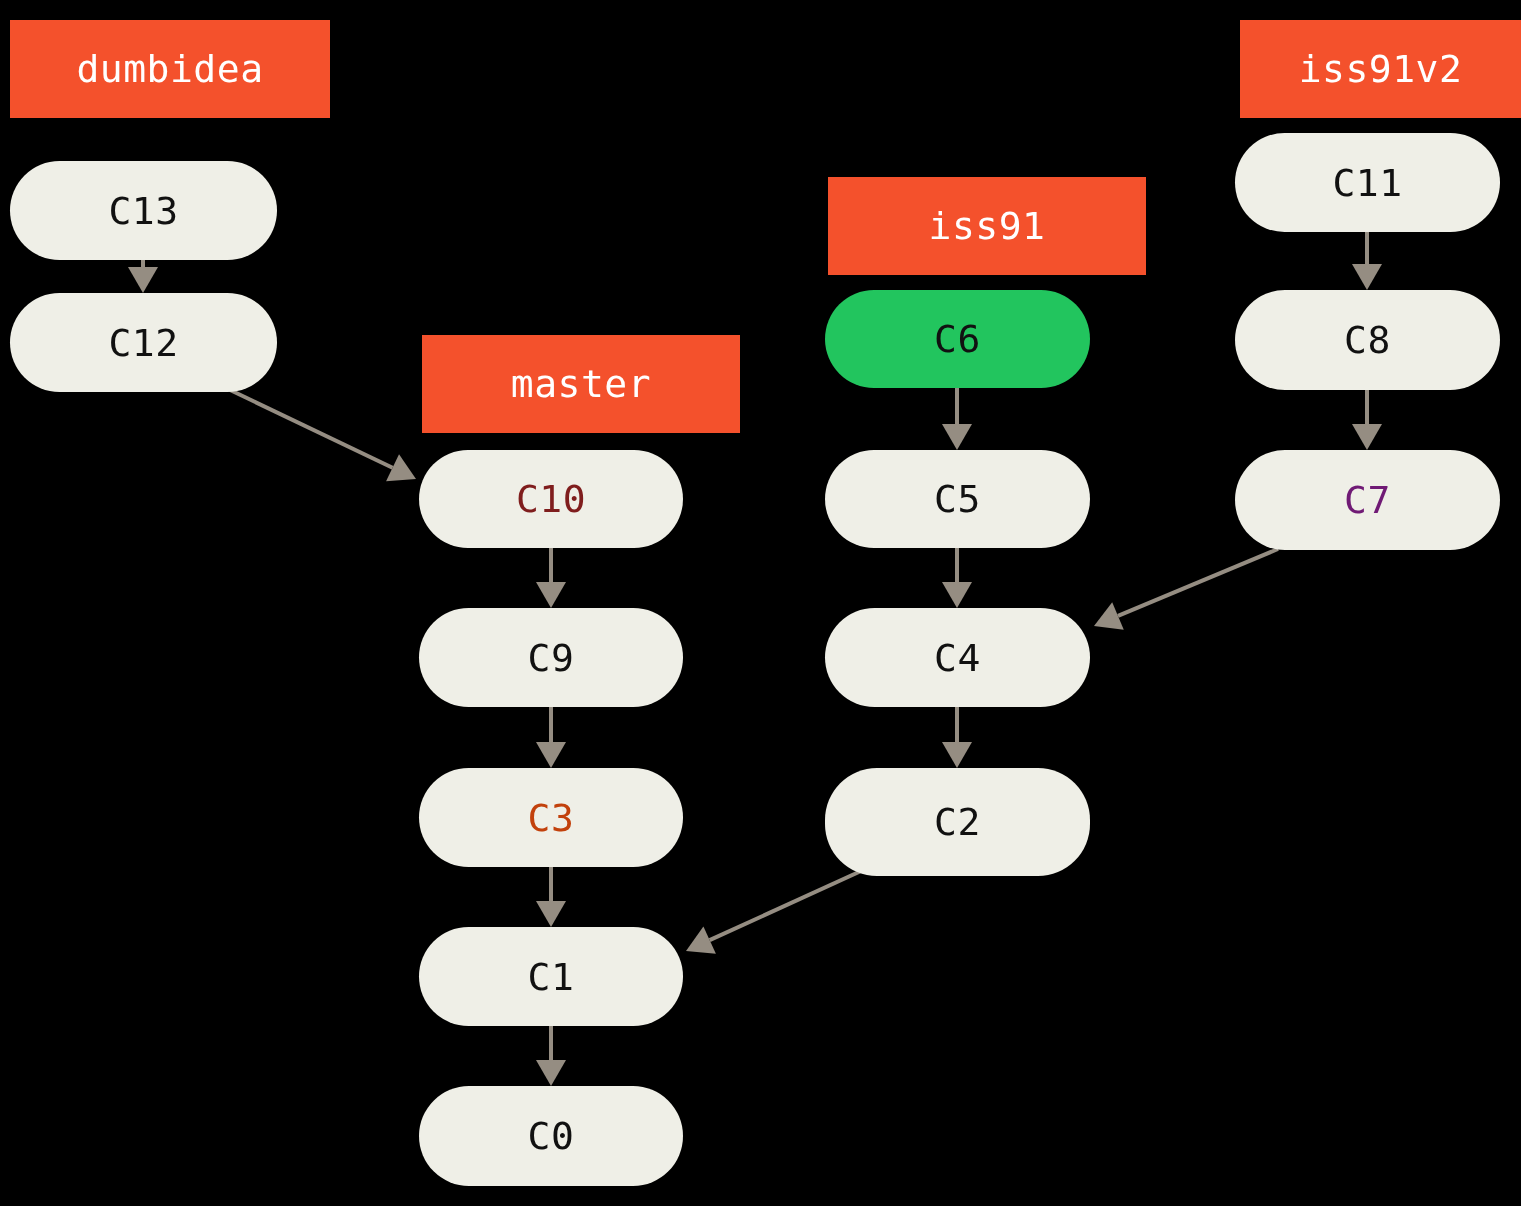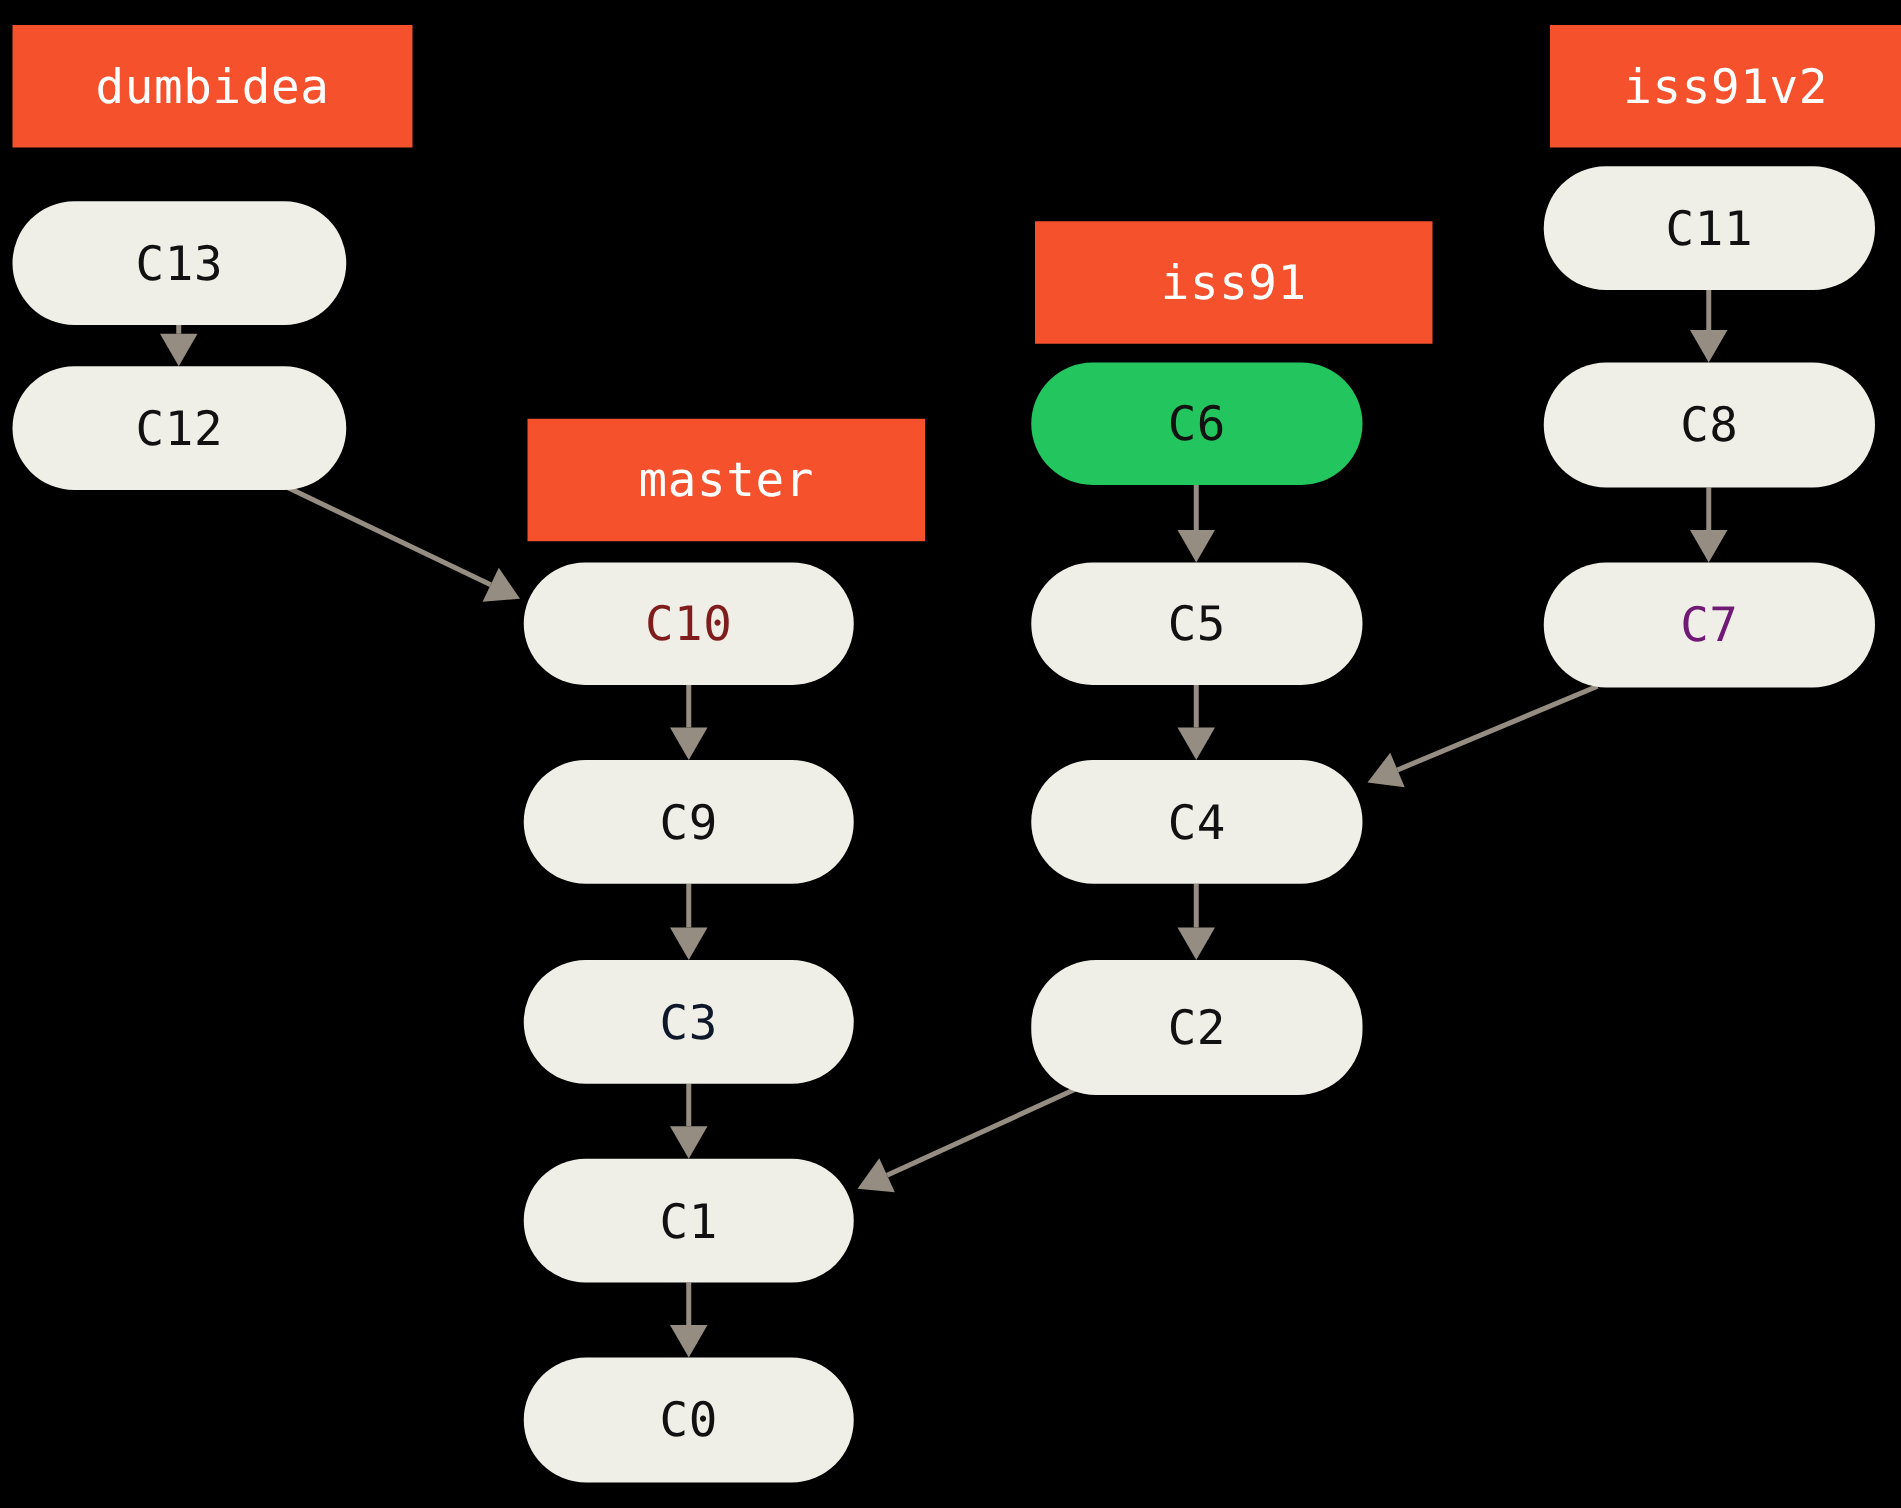--- a/index.html
+++ b/index.html
@@ -123,21 +123,21 @@
       <div class="branch-label" style="left: 10px; top: 20px; width: 320px; height: 98px; background: rgb(244, 81, 44); color: rgb(255, 255, 255);">dumbidea</div>
       <div class="branch-label" style="left: 422px; top: 335px; width: 318px; height: 98px; background: rgb(244, 81, 44); color: rgb(255, 255, 255);">master</div>
       <div class="branch-label" style="left: 828px; top: 177px; width: 318px; height: 98px; background: rgb(244, 81, 44); color: rgb(255, 255, 255);">iss91</div>
       <div class="branch-label" style="left: 1240px; top: 20px; width: 281px; height: 98px; background: rgb(244, 81, 44); color: rgb(255, 255, 255);">iss91v2</div>
     </div>
   <div id="nodes-layer">
       <div class="commit-node" style="left: 10px; top: 133px; width: 267px; height: 99px; background: rgb(239, 239, 231); color: rgb(17, 17, 17); margin-top: 28px;">C13</div>
       <div class="commit-node" style="left: 10px; top: 293px; width: 267px; height: 99px; background: rgb(239, 239, 231); color: rgb(17, 17, 17);">C12</div>
       <div class="commit-node" style="left: 419px; top: 450px; width: 264px; height: 98px; background: rgb(239, 239, 231); color: #7f1d1d;">C10</div>
       <div class="commit-node" style="left: 419px; top: 608px; width: 264px; height: 99px; background: rgb(239, 239, 231); color: rgb(17, 17, 17);">C9</div>
-      <div class="commit-node" style="left: 419px; top: 768px; width: 264px; height: 99px; background: rgb(239, 239, 231); color: #0f172a;">C3</div>
+      <div class="commit-node" style="left: 419px; top: 768px; width: 264px; height: 99px; background: rgb(239, 239, 231); color: #c2410c;">C3</div>
       <div class="commit-node" style="left: 419px; top: 927px; width: 264px; height: 99px; background: rgb(239, 239, 231); color: rgb(17, 17, 17);">C1</div>
       <div class="commit-node" style="left: 419px; top: 1086px; width: 264px; height: 100px; background: rgb(239, 239, 231); color: rgb(17, 17, 17);">C0</div>
       <div class="commit-node" style="left: 825px; top: 290px; width: 265px; height: 98px; background: #22c55e; color: rgb(17, 17, 17);">C6</div>
       <div class="commit-node" style="left: 825px; top: 450px; width: 265px; height: 98px; background: rgb(239, 239, 231); color: rgb(17, 17, 17);">C5</div>
       <div class="commit-node" style="left: 825px; top: 608px; width: 265px; height: 99px; background: rgb(239, 239, 231); color: rgb(17, 17, 17);">C4</div>
       <div class="commit-node" style="left: 825px; top: 768px; width: 265px; height: 108px; background: rgb(239, 239, 231); color: rgb(17, 17, 17);">C2</div>
       <div class="commit-node" style="left: 1235px; top: 133px; width: 265px; height: 99px; background: rgb(239, 239, 231); color: rgb(17, 17, 17);">C11</div>
       <div class="commit-node" style="left: 1235px; top: 290px; width: 265px; height: 100px; background: rgb(239, 239, 231); color: rgb(17, 17, 17);">C8</div>
       <div class="commit-node" style="left: 1235px; top: 450px; width: 265px; height: 100px; background: rgb(239, 239, 231); color: #701a75;">C7</div>
     </div>

